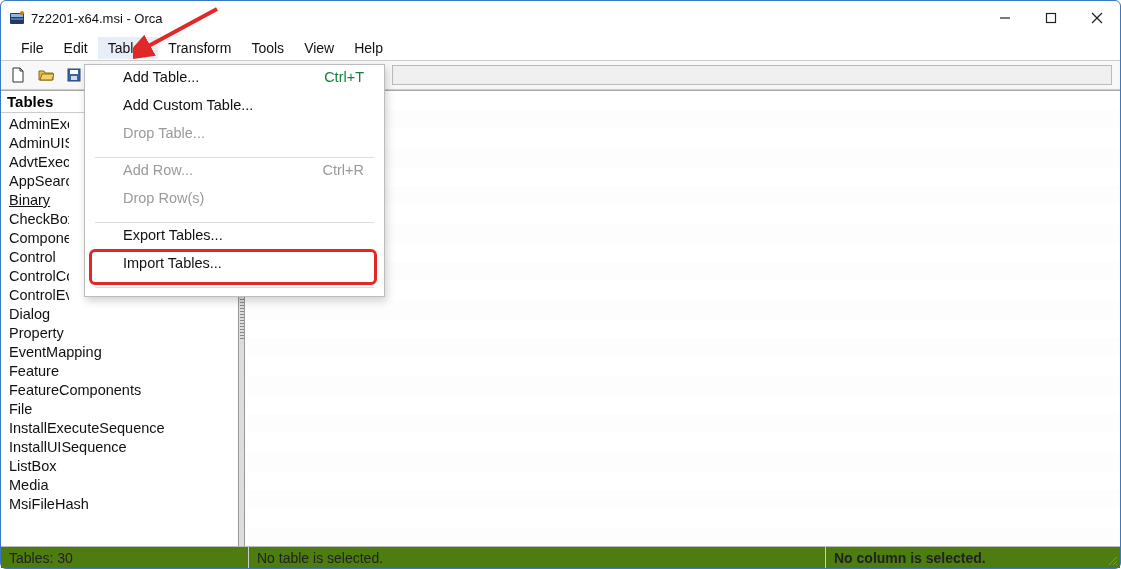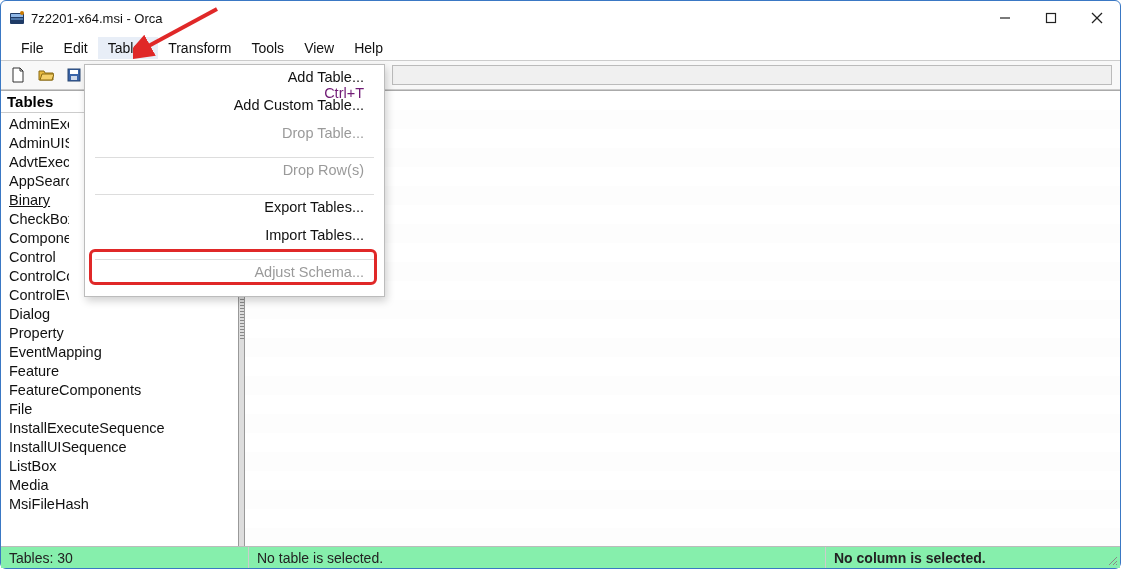--- a/index.html
+++ b/index.html
@@ -34,28 +34,28 @@
   .tables-hdr { padding: 2px 6px; font-weight: 700; font-size: 15px; border-bottom: 1px solid #ccc; }
   .tables-list { flex: 1; overflow: hidden; padding: 2px 0 0 8px; font-size: 14.5px; line-height: 19px; color: #111; white-space: nowrap; }
   .tables-list div { overflow: hidden; text-overflow: clip; padding-right: 2px; }
   .splitter { width: 6px; background: #ddd; cursor: col-resize; border-right: 1px solid #999; position: relative; }
   .splitter .notch { position: absolute; left: 1px; width: 4px; height: 60px; top: 190px; background: repeating-linear-gradient(#888 0 1px, transparent 1px 3px); }
   .rightpane { flex: 1; background: #fff; display: flex; flex-direction: column; }
   .rightpane .content-rows { flex: 1; background: repeating-linear-gradient(#fff 0 19px, #fdfdfd 19px 38px); }
 
   
   .dropdown { position: absolute; left: 83px; top: 63px; width: 301px; background: #fff; border: 1px solid #bcbcbc; box-shadow: 2px 4px 8px rgba(0,0,0,.18); z-index: 200; padding: 4px 0; font-size: 14.5px; }
-  .dropdown .item { display: flex; align-items: flex-end; height: 28px; padding: 0 20px 0 38px; color: #111; position: relative; flex-direction: column; }
-  .dropdown .item .shortcut { margin-left: auto; color: #701a75; }
+  .dropdown .item { display: flex; align-items: flex-start; height: 28px; padding: 0 20px 0 38px; color: #111; position: relative; }
+  .dropdown .item .shortcut { margin-left: auto; color: #15803d; }
   .dropdown .item.disabled { color: #9a9a9a; }
   .dropdown .item.disabled .shortcut { color: #9a9a9a; }
   .dropdown hr { border: none; border-top: 1px solid #ddd; margin: 4px 10px; }
 
   
-  .statusbar { height: 22px; border-top: 1px solid #bbb; display: flex; align-items: center; font-size: 14px; color: #222; background: #86efac; }
+  .statusbar { height: 22px; border-top: 1px solid #bbb; display: flex; align-items: center; font-size: 14px; color: #222; background: #4d7c0f; }
   .statusbar .cell { padding: 0 8px; border-right: 1px solid #ccc; height: 100%; display: flex; align-items: center; }
   .statusbar .cell.left { width: 248px; }
   .statusbar .cell.mid { flex: 1; }
   .statusbar .cell.right { width: 276px; border-right: none; font-weight: bold; }
   .statusbar .grip { width: 18px; height: 100%; display: flex; align-items: flex-end; justify-content: flex-end; padding: 2px; }
 </style>
 </head>
 <body>
 
 <div class="window">
@@ -174,33 +174,34 @@
         <span class="shortcut">Ctrl+T</span>
       </div>
       <div class="item">
         <span>Add Custom Table...</span>
       </div>
       <div class="item disabled">
         <span>Drop Table...</span>
       </div>
       <hr>
       <div class="item disabled">
+        <span>Add Row...</span>
+        <span class="shortcut">Ctrl+R</span>
+      </div>
+      <div class="item disabled">
         <span>Drop Row(s)</span>
       </div>
       <hr>
       <div class="item">
         <span>Export Tables...</span>
       </div>
       <div class="item">
         <span>Import Tables...</span>
       </div>
       <hr>
-      <div class="item disabled">
-        <span>Adjust Schema...</span>
-      </div>
     </div>
 
   <div class="statusbar">
     <div class="cell left">Tables: 30</div>
     <div class="cell mid">No table is selected.</div>
     <div class="cell right">No column is selected.</div>
     <div class="grip">
       <svg width="12" height="12">
           <g stroke="#888" stroke-width="1">
             <line x1="3" y1="11" x2="11" y2="3"></line>

